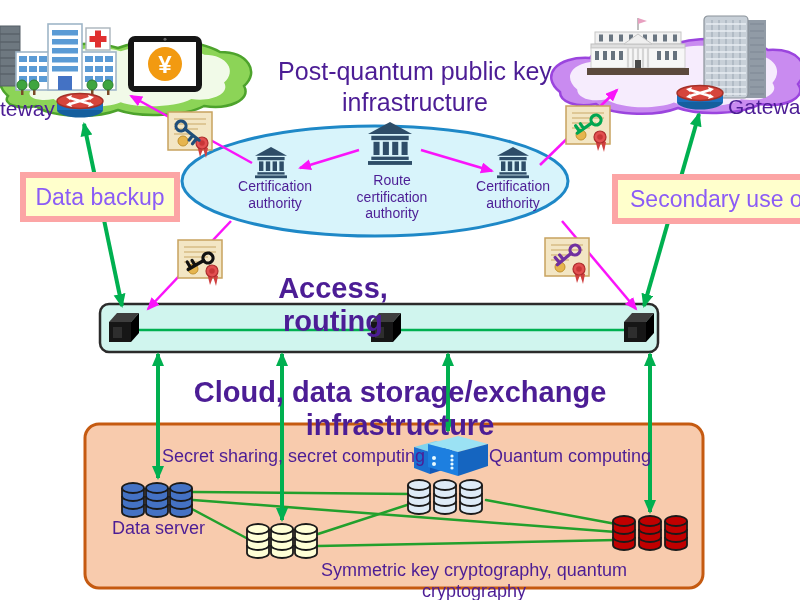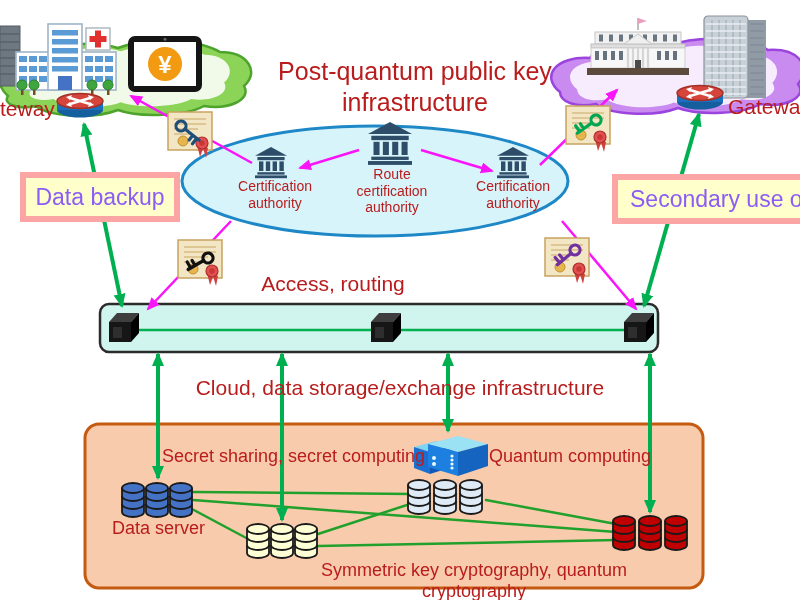--- a/index.html
+++ b/index.html
@@ -1,22 +1,22 @@
 <!DOCTYPE html>
 <html><head>
 <meta charset="utf-8">
 <style>
   html,body{margin:0;padding:0;background:#fff;}
   #canvas{position:relative;width:800px;height:600px;overflow:hidden;background:#fff;
           font-family:"Liberation Sans",sans-serif;}
   #art{position:absolute;left:0;top:0;}
-  .t{position:absolute;color:#b91c1c;}
+  .t{position:absolute;color:#4c1d95;}
   .center{text-align:center;}
   .title{font-size:25px;line-height:1.25;}
-  .mid{font-size:21px;}
+  .mid{font-size:29px;font-weight:bold;}
   .small{font-size:18px;}
   .ca{font-size:14px;line-height:1.18;}
   .gw{font-size:21px;}
   .callout{position:absolute;background:#FFFFCC;border:6px solid #fca5a5;
            font-size:23px;line-height:38px;height:38px;color:#8b5cf6;}
   .yen{position:absolute;left:148px;top:50px;width:34px;height:30px;line-height:30px;
        text-align:center;color:#fff;font-size:24px;font-weight:bold;}
 </style>
 </head>
 <body>
@@ -308,21 +308,21 @@
 
 <div class="t gw" style="left:-28px;top:97px;width:110px;">Gateway</div>
 <div class="t gw" style="left:728px;top:95px;width:110px;">Gateway</div>
 
 <div class="yen">¥</div>
 
 <div class="callout center" style="left:20px;top:172px;width:148px;">Data backup</div>
 <div class="callout" style="left:612px;top:174px;width:200px;padding-left:12px;">Secondary use of</div>
 
 <div class="t ca center" style="left:225px;top:178px;width:100px;">Certification authority</div>
-<div class="t ca center" style="left:344px;top:166px;width:96px;">Route certification authority</div>
+<div class="t ca center" style="left:344px;top:172px;width:96px;">Route certification authority</div>
 <div class="t ca center" style="left:463px;top:178px;width:100px;">Certification authority</div>
 
 <div class="t mid center" style="left:233px;top:272px;width:200px;">Access, routing</div>
 <div class="t mid center" style="left:180px;top:376px;width:440px;">Cloud, data storage/exchange infrastructure</div>
 
 <div class="t small" style="left:162px;top:446px;">Secret sharing, secret computing</div>
 <div class="t small" style="left:489px;top:446px;text-align:center;">Quantum computing</div>
 <div class="t small" style="left:112px;top:518px;">Data server</div>
 <div class="t small center" style="left:284px;top:560px;width:380px;">Symmetric key cryptography, quantum cryptography</div>
 

